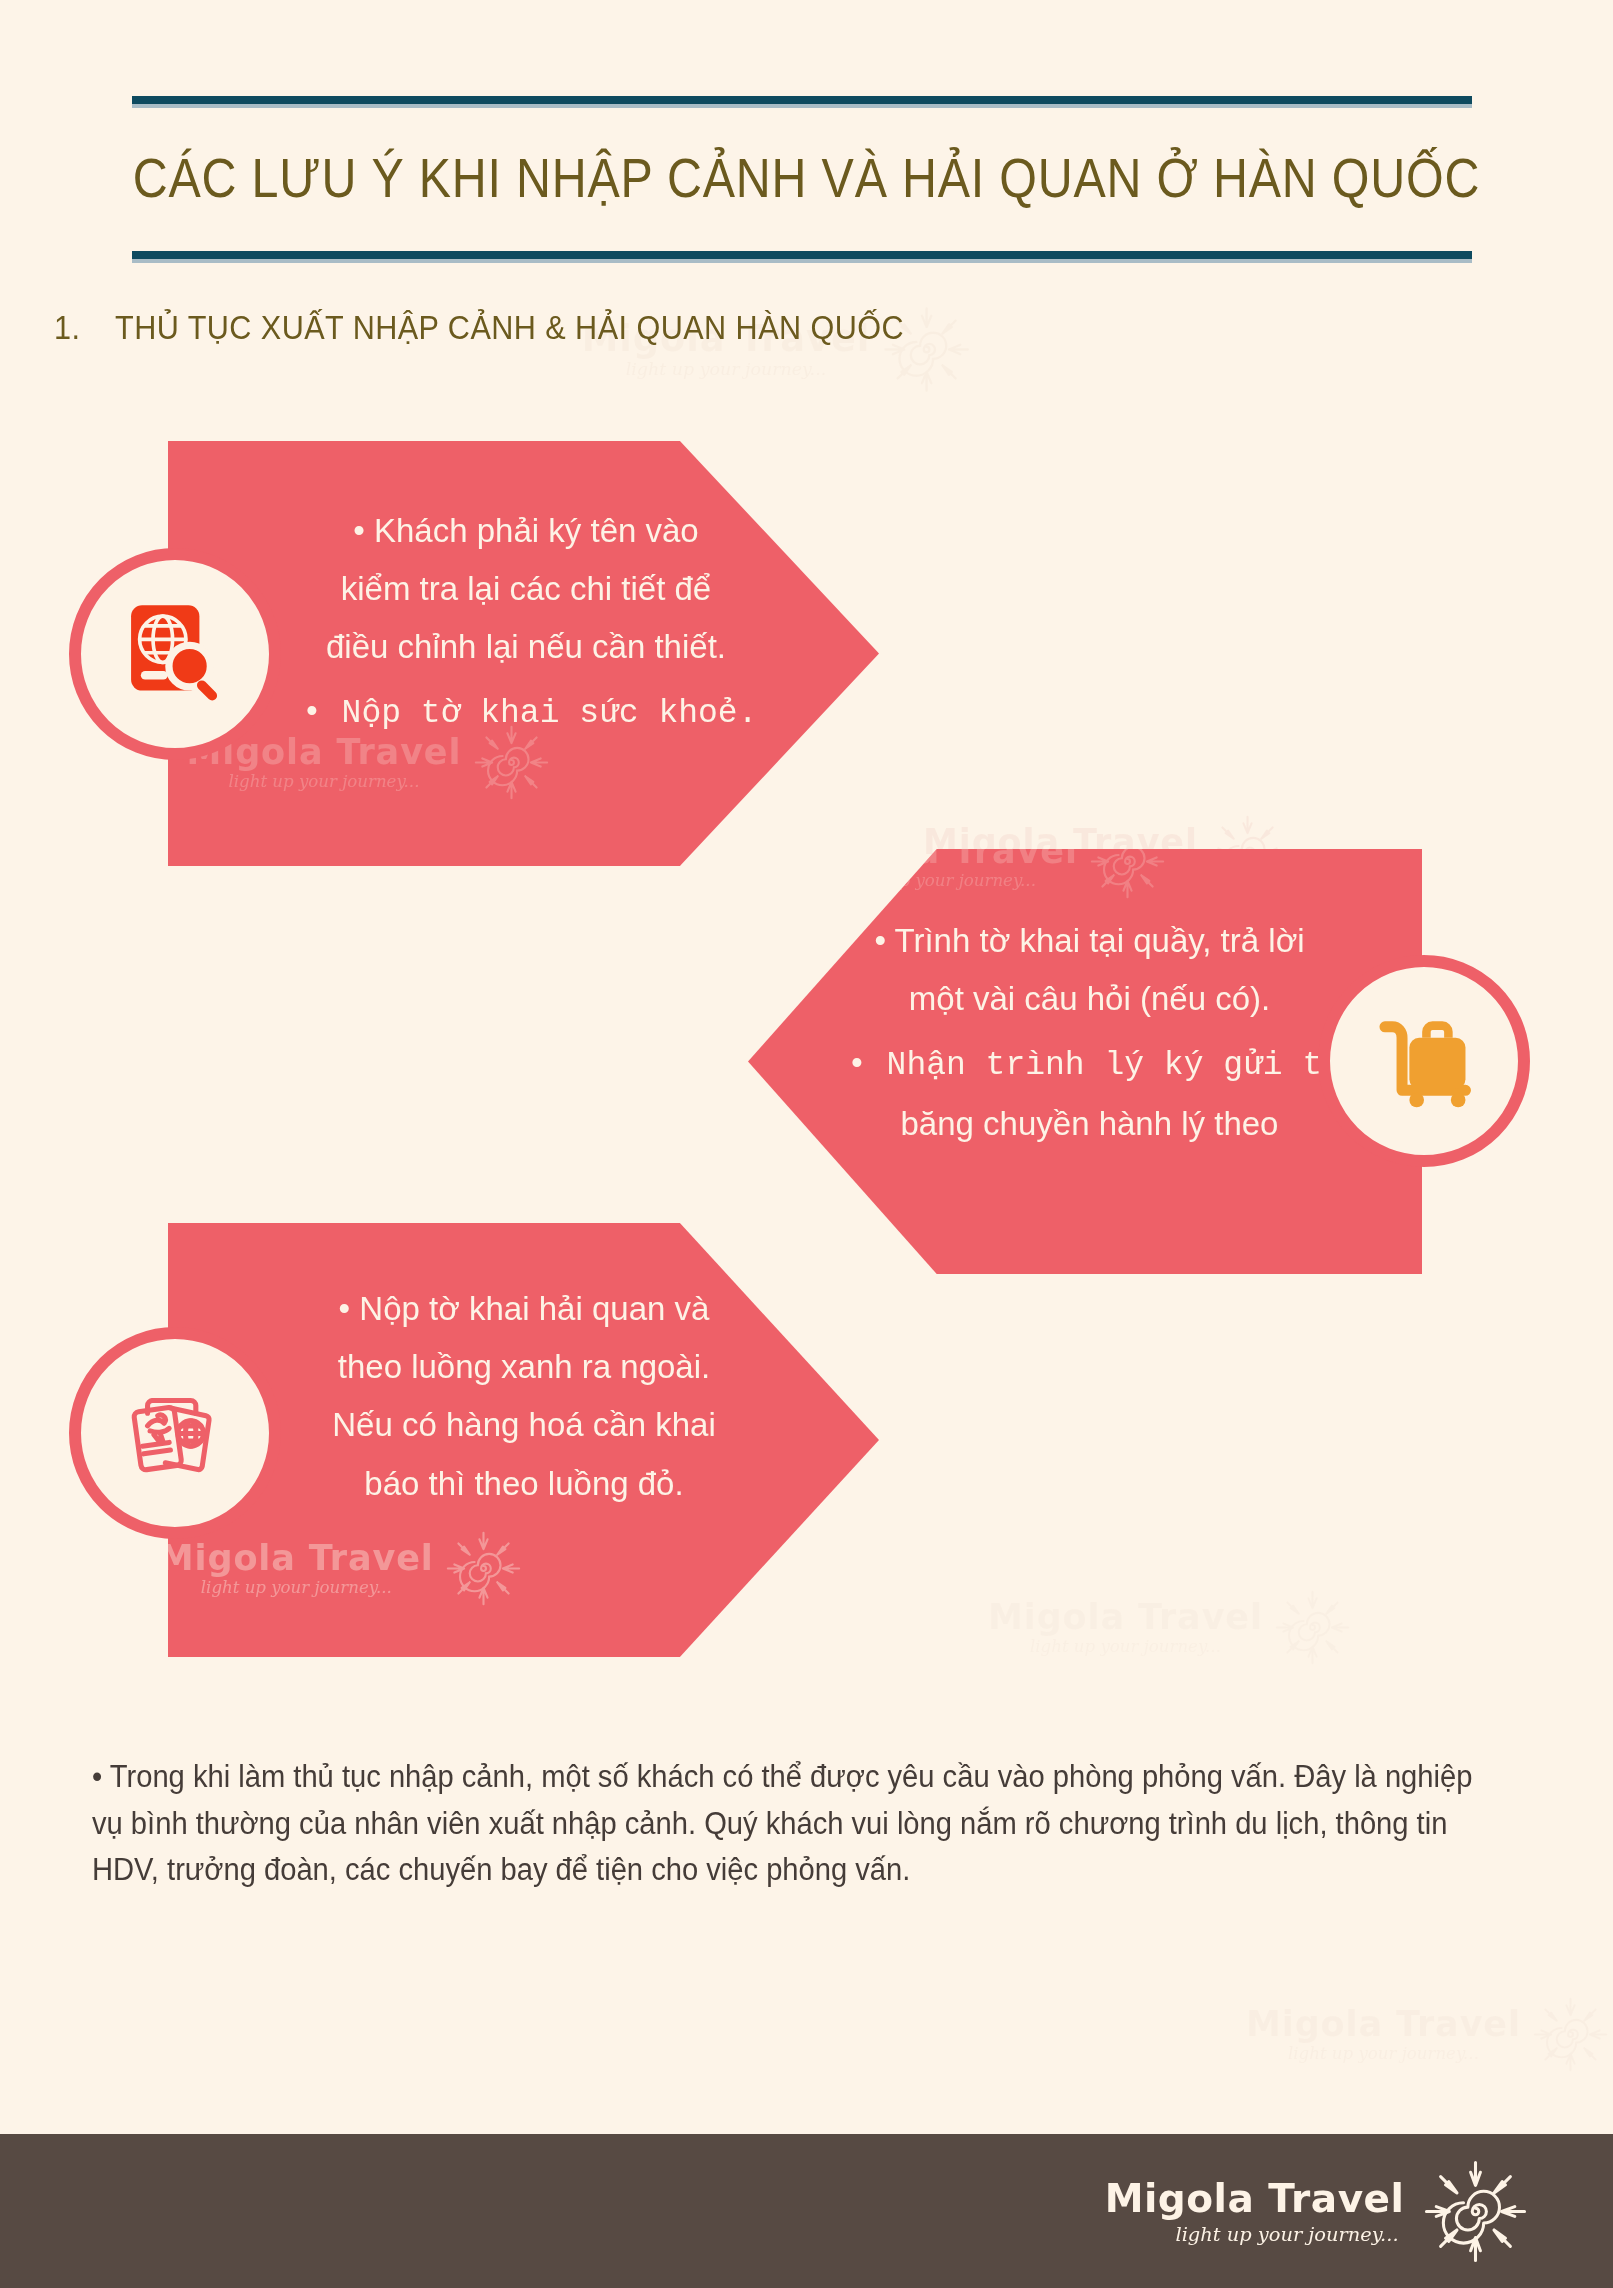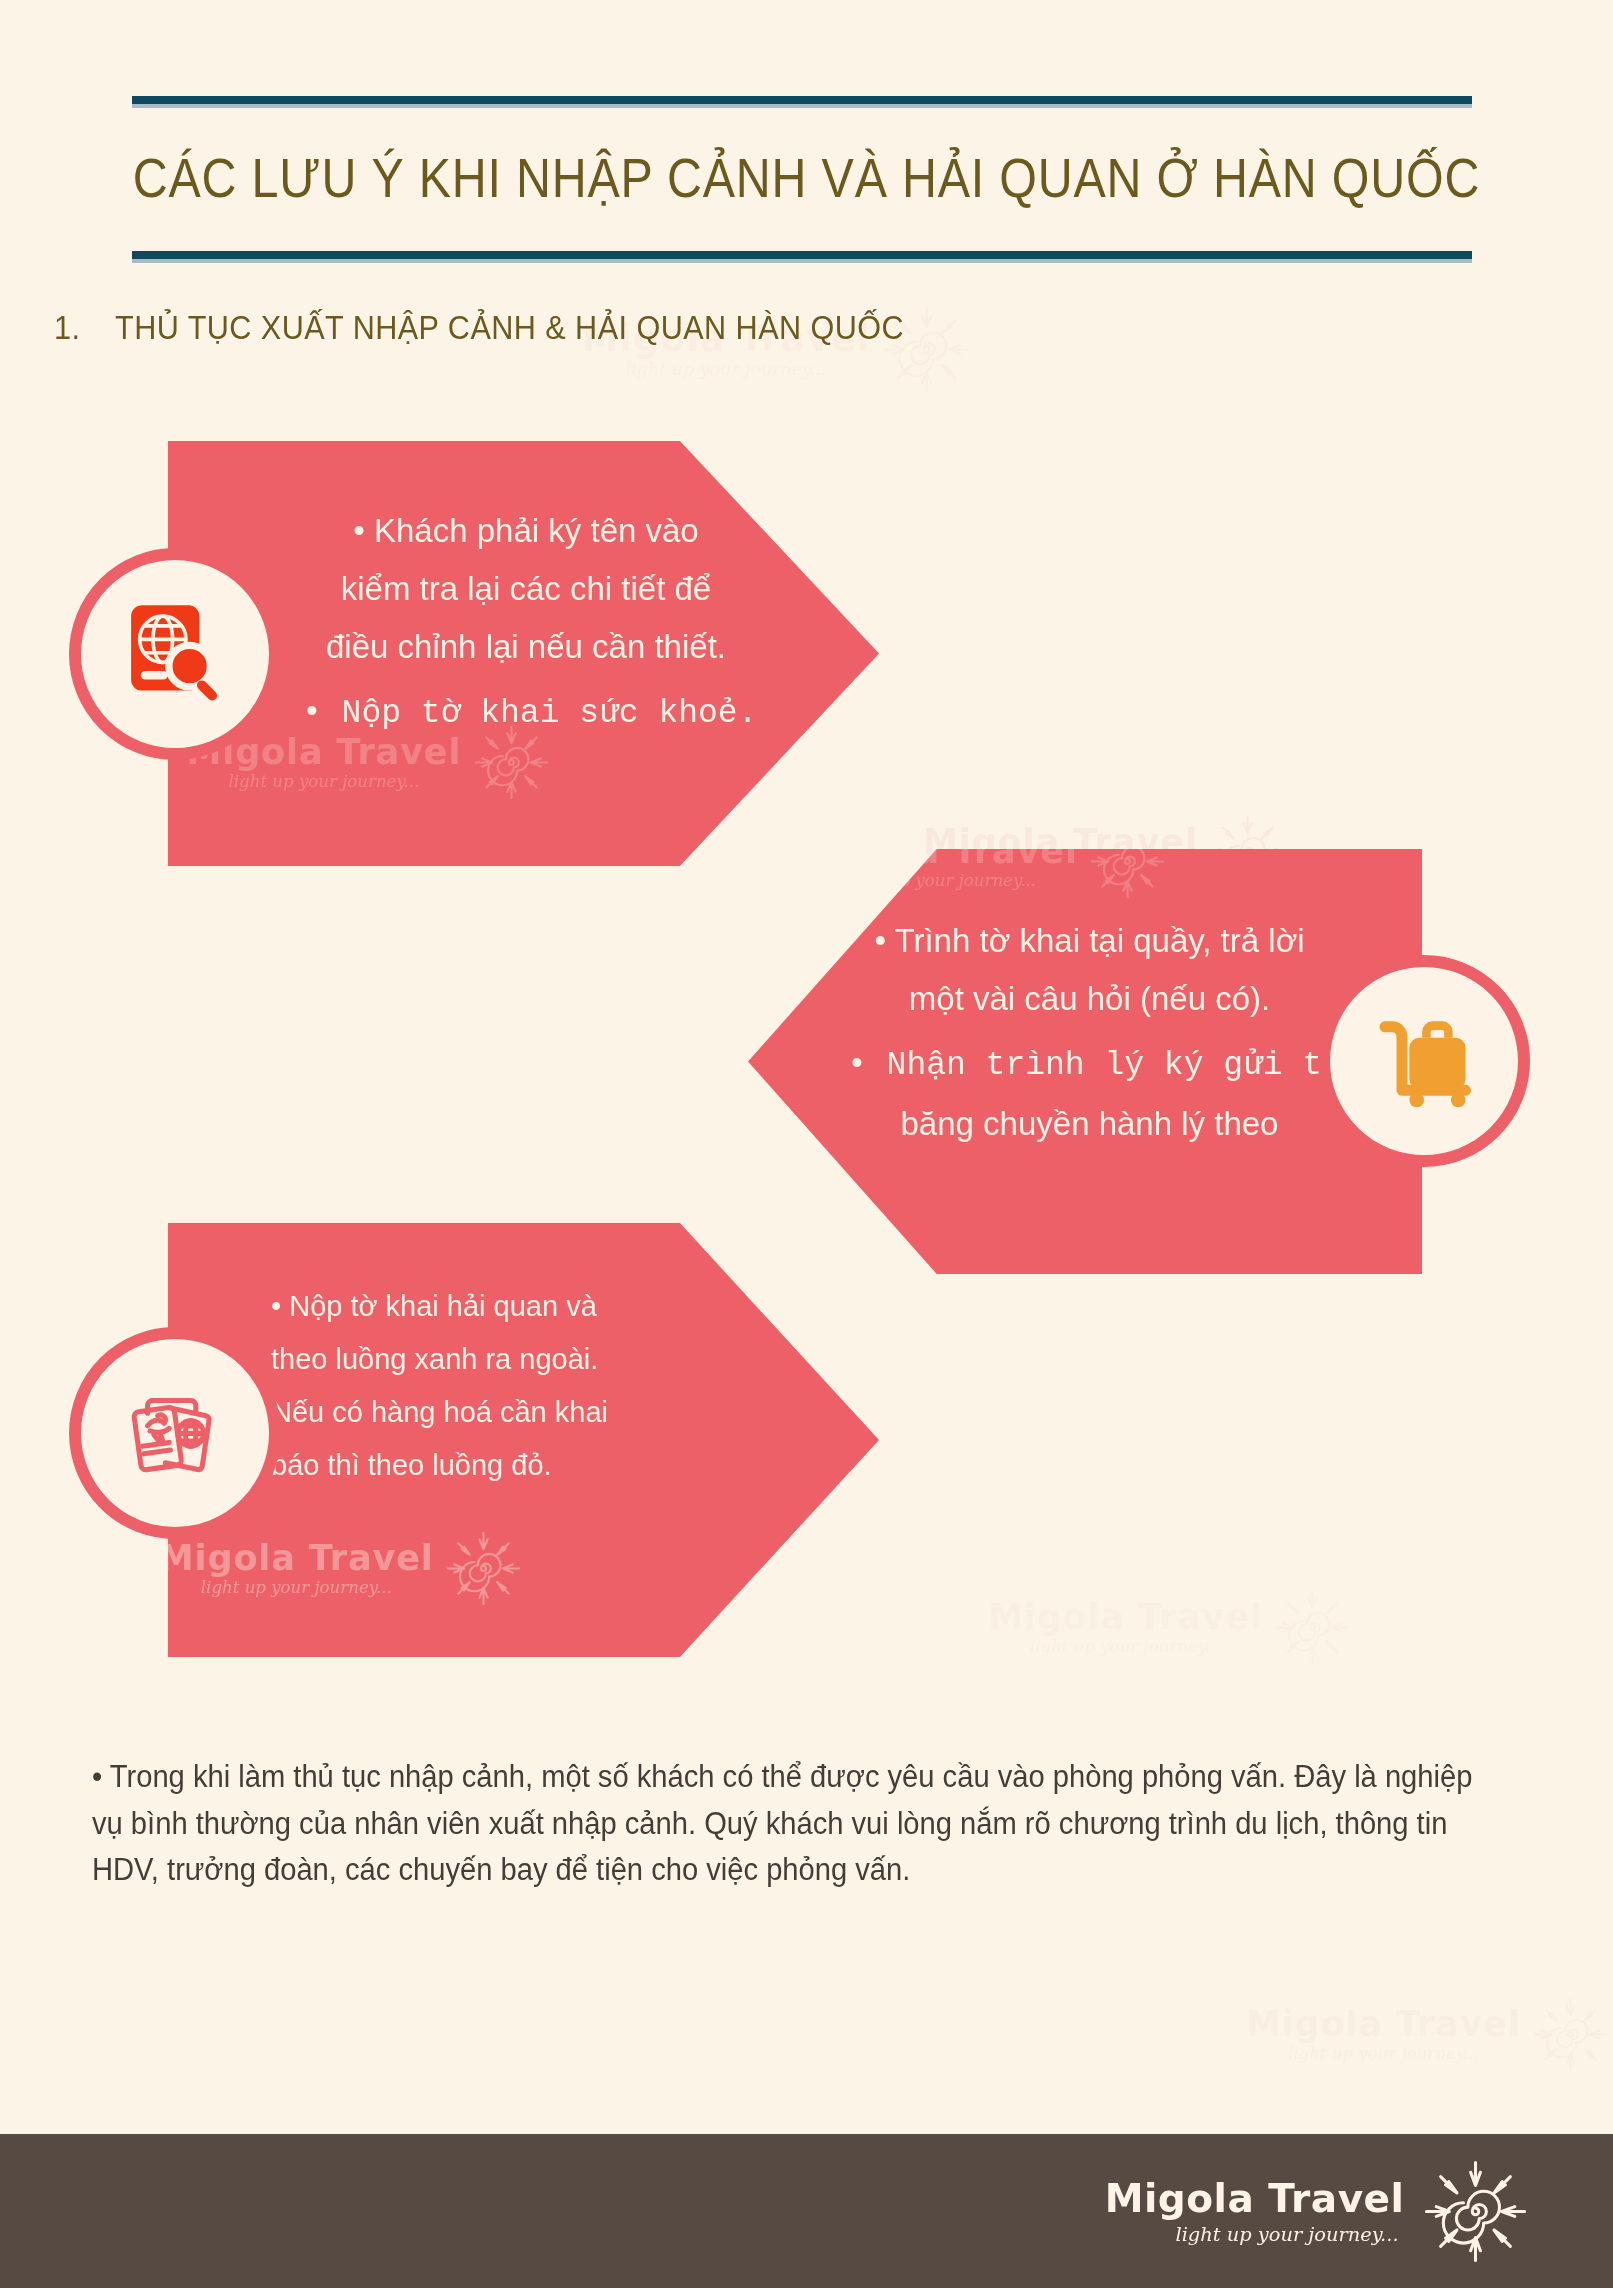--- a/index.html
+++ b/index.html
@@ -382,21 +382,21 @@
           <path d="M26 50 L6 50 M26 50 L14 45 M26 50 L14 55"></path>
           <path d="M67 33 L81 19 M67 33 L77 26 M67 33 L74 23"></path>
           <path d="M67 67 L81 81 M67 67 L77 74 M67 67 L74 77"></path>
           <path d="M33 67 L19 81 M33 67 L23 74 M33 67 L26 77"></path>
           <path d="M33 33 L19 19 M33 33 L23 26 M33 33 L26 23"></path>
         </g>
       </svg>
     </div>
   </div>
 
-  <div class="bullets" style="left:255px; top:1272px; font-size:29px; width:480px;">
+  <div class="bullets" style="left:284px; top:1272px; font-size:33px; text-align:center; width:480px;">
     <p>• Nộp tờ khai hải quan và</p>
     <p>theo luồng xanh ra ngoài.</p>
     <p>Nếu có hàng hoá cần khai</p>
     <p>báo thì theo luồng đỏ.</p>
   </div>
 
   <div class="icon-circle" style="left:69px; top:1327px; width:212px; height:212px;">
     <svg width="127" height="127" viewBox="0 0 100 100">
       <g fill="none" stroke="#EE6068" stroke-width="4" stroke-linecap="round" stroke-linejoin="round">
         <path d="M32 24 h30 a4 4 0 0 1 4 4 v6"></path>

